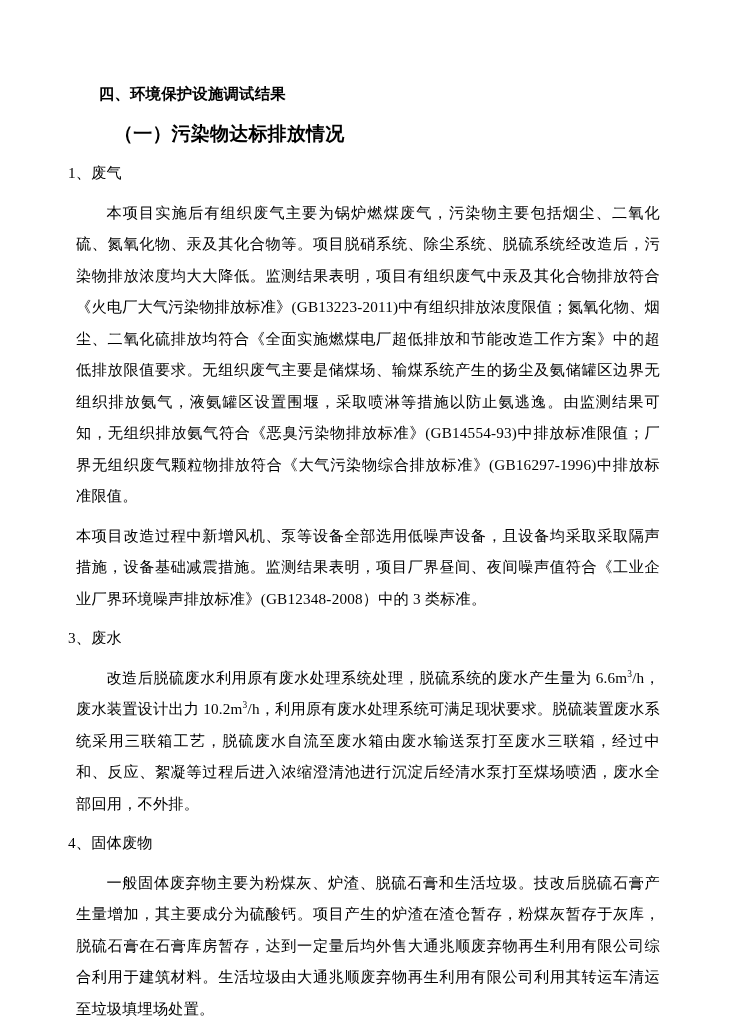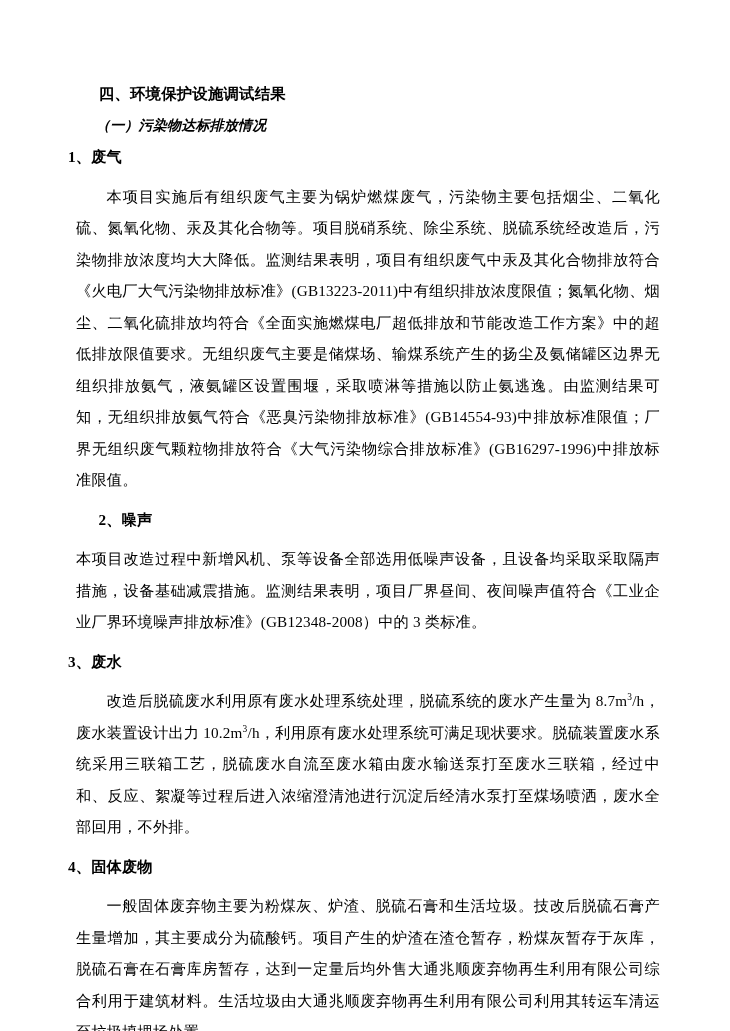--- a/index.html
+++ b/index.html
@@ -31,38 +31,37 @@
   }
   .heading {
     font-weight: bold;
     font-size: 15.4px;
     line-height: 31.5px;
     margin: 0 0 0 0;
     text-indent: 2em;
   }
   .heading-sub {
     font-weight: bold;
-    font-size: 14px;
+    font-size: 19px;
     line-height: 31.5px;
-    margin: 0;
+    margin: 8px;
     text-indent: 2em;
-    font-style: italic;
   }
   .para {
     margin: 8px;
     text-indent: 2em;
   }
   .para-flush {
     margin: 8px;
     text-indent: 0;
   }
   .label-line {
     margin: 0;
     text-indent: 0;
-    font-weight: bold;
+    font-weight: normal;
   }
   .label-line-indent {
     margin: 0;
     text-indent: 2em;
     font-weight: bold;
   }
   .sup {
     font-size: 0.62em;
     vertical-align: super;
     line-height: 0;
@@ -75,27 +74,26 @@
   <div class="doc-body">
 
     <p class="heading">四、环境保护设施调试结果</p>
 
     <p class="heading-sub">（一）污染物达标排放情况</p>
 
     <p class="label-line">1、废气</p>
 
     <p class="para">本项目实施后有组织废气主要为锅炉燃煤废气，污染物主要包括烟尘、二氧化硫、氮氧化物、汞及其化合物等。项目脱硝系统、除尘系统、脱硫系统经改造后，污染物排放浓度均大大降低。监测结果表明，项目有组织废气中汞及其化合物排放符合《火电厂大气污染物排放标准》(GB13223-2011)中有组织排放浓度限值；氮氧化物、烟尘、二氧化硫排放均符合《全面实施燃煤电厂超低排放和节能改造工作方案》中的超低排放限值要求。无组织废气主要是储煤场、输煤系统产生的扬尘及氨储罐区边界无组织排放氨气，液氨罐区设置围堰，采取喷淋等措施以防止氨逃逸。由监测结果可知，无组织排放氨气符合《恶臭污染物排放标准》(GB14554-93)中排放标准限值；厂界无组织废气颗粒物排放符合《大气污染物综合排放标准》(GB16297-1996)中排放标准限值。</p>
 
-    <p class="label-line-indent">2、噪声</p>
 
     <p class="para-flush">本项目改造过程中新增风机、泵等设备全部选用低噪声设备，且设备均采取采取隔声措施，设备基础减震措施。监测结果表明，项目厂界昼间、夜间噪声值符合《工业企业厂界环境噪声排放标准》(GB12348-2008）中的 3 类标准。</p>
 
     <p class="label-line">3、废水</p>
 
-    <p class="para"><span>改造后脱硫废水利用原有废水处理系统处理，脱硫系统的废水产生量为 8.7m</span><span class="sup">3</span><span>/h，废水装置设计出力 10.2</span><span>m</span><span class="sup">3</span><span>/h，利用原有废水处理系统可满足现状要求。脱硫装置废水系统采用三联箱工艺，脱硫废水自流至废水箱由废水输送泵打至废水三联箱，经过中和、反应、絮凝等过程后进入浓缩澄清池进行沉淀后经清水泵打至煤场喷洒，废水全部回用，不外排。</span></p>
+    <p class="para"><span>改造后脱硫废水利用原有废水处理系统处理，脱硫系统的废水产生量为 6.6m</span><span class="sup">3</span><span>/h，废水装置设计出力 10.2</span><span>m</span><span class="sup">3</span><span>/h，利用原有废水处理系统可满足现状要求。脱硫装置废水系统采用三联箱工艺，脱硫废水自流至废水箱由废水输送泵打至废水三联箱，经过中和、反应、絮凝等过程后进入浓缩澄清池进行沉淀后经清水泵打至煤场喷洒，废水全部回用，不外排。</span></p>
 
     <p class="label-line">4、固体废物</p>
 
     <p class="para">一般固体废弃物主要为粉煤灰、炉渣、脱硫石膏和生活垃圾。技改后脱硫石膏产生量增加，其主要成分为硫酸钙。项目产生的炉渣在渣仓暂存，粉煤灰暂存于灰库，脱硫石膏在石膏库房暂存，达到一定量后均外售大通兆顺废弃物再生利用有限公司综合利用于建筑材料。生活垃圾由大通兆顺废弃物再生利用有限公司利用其转运车清运至垃圾填埋场处置。</p>
 
     <p class="para">本项目运行产生的固体废弃物主要是一般固体废弃物和危险废物。</p>
 
   </div>
 </div>
 

